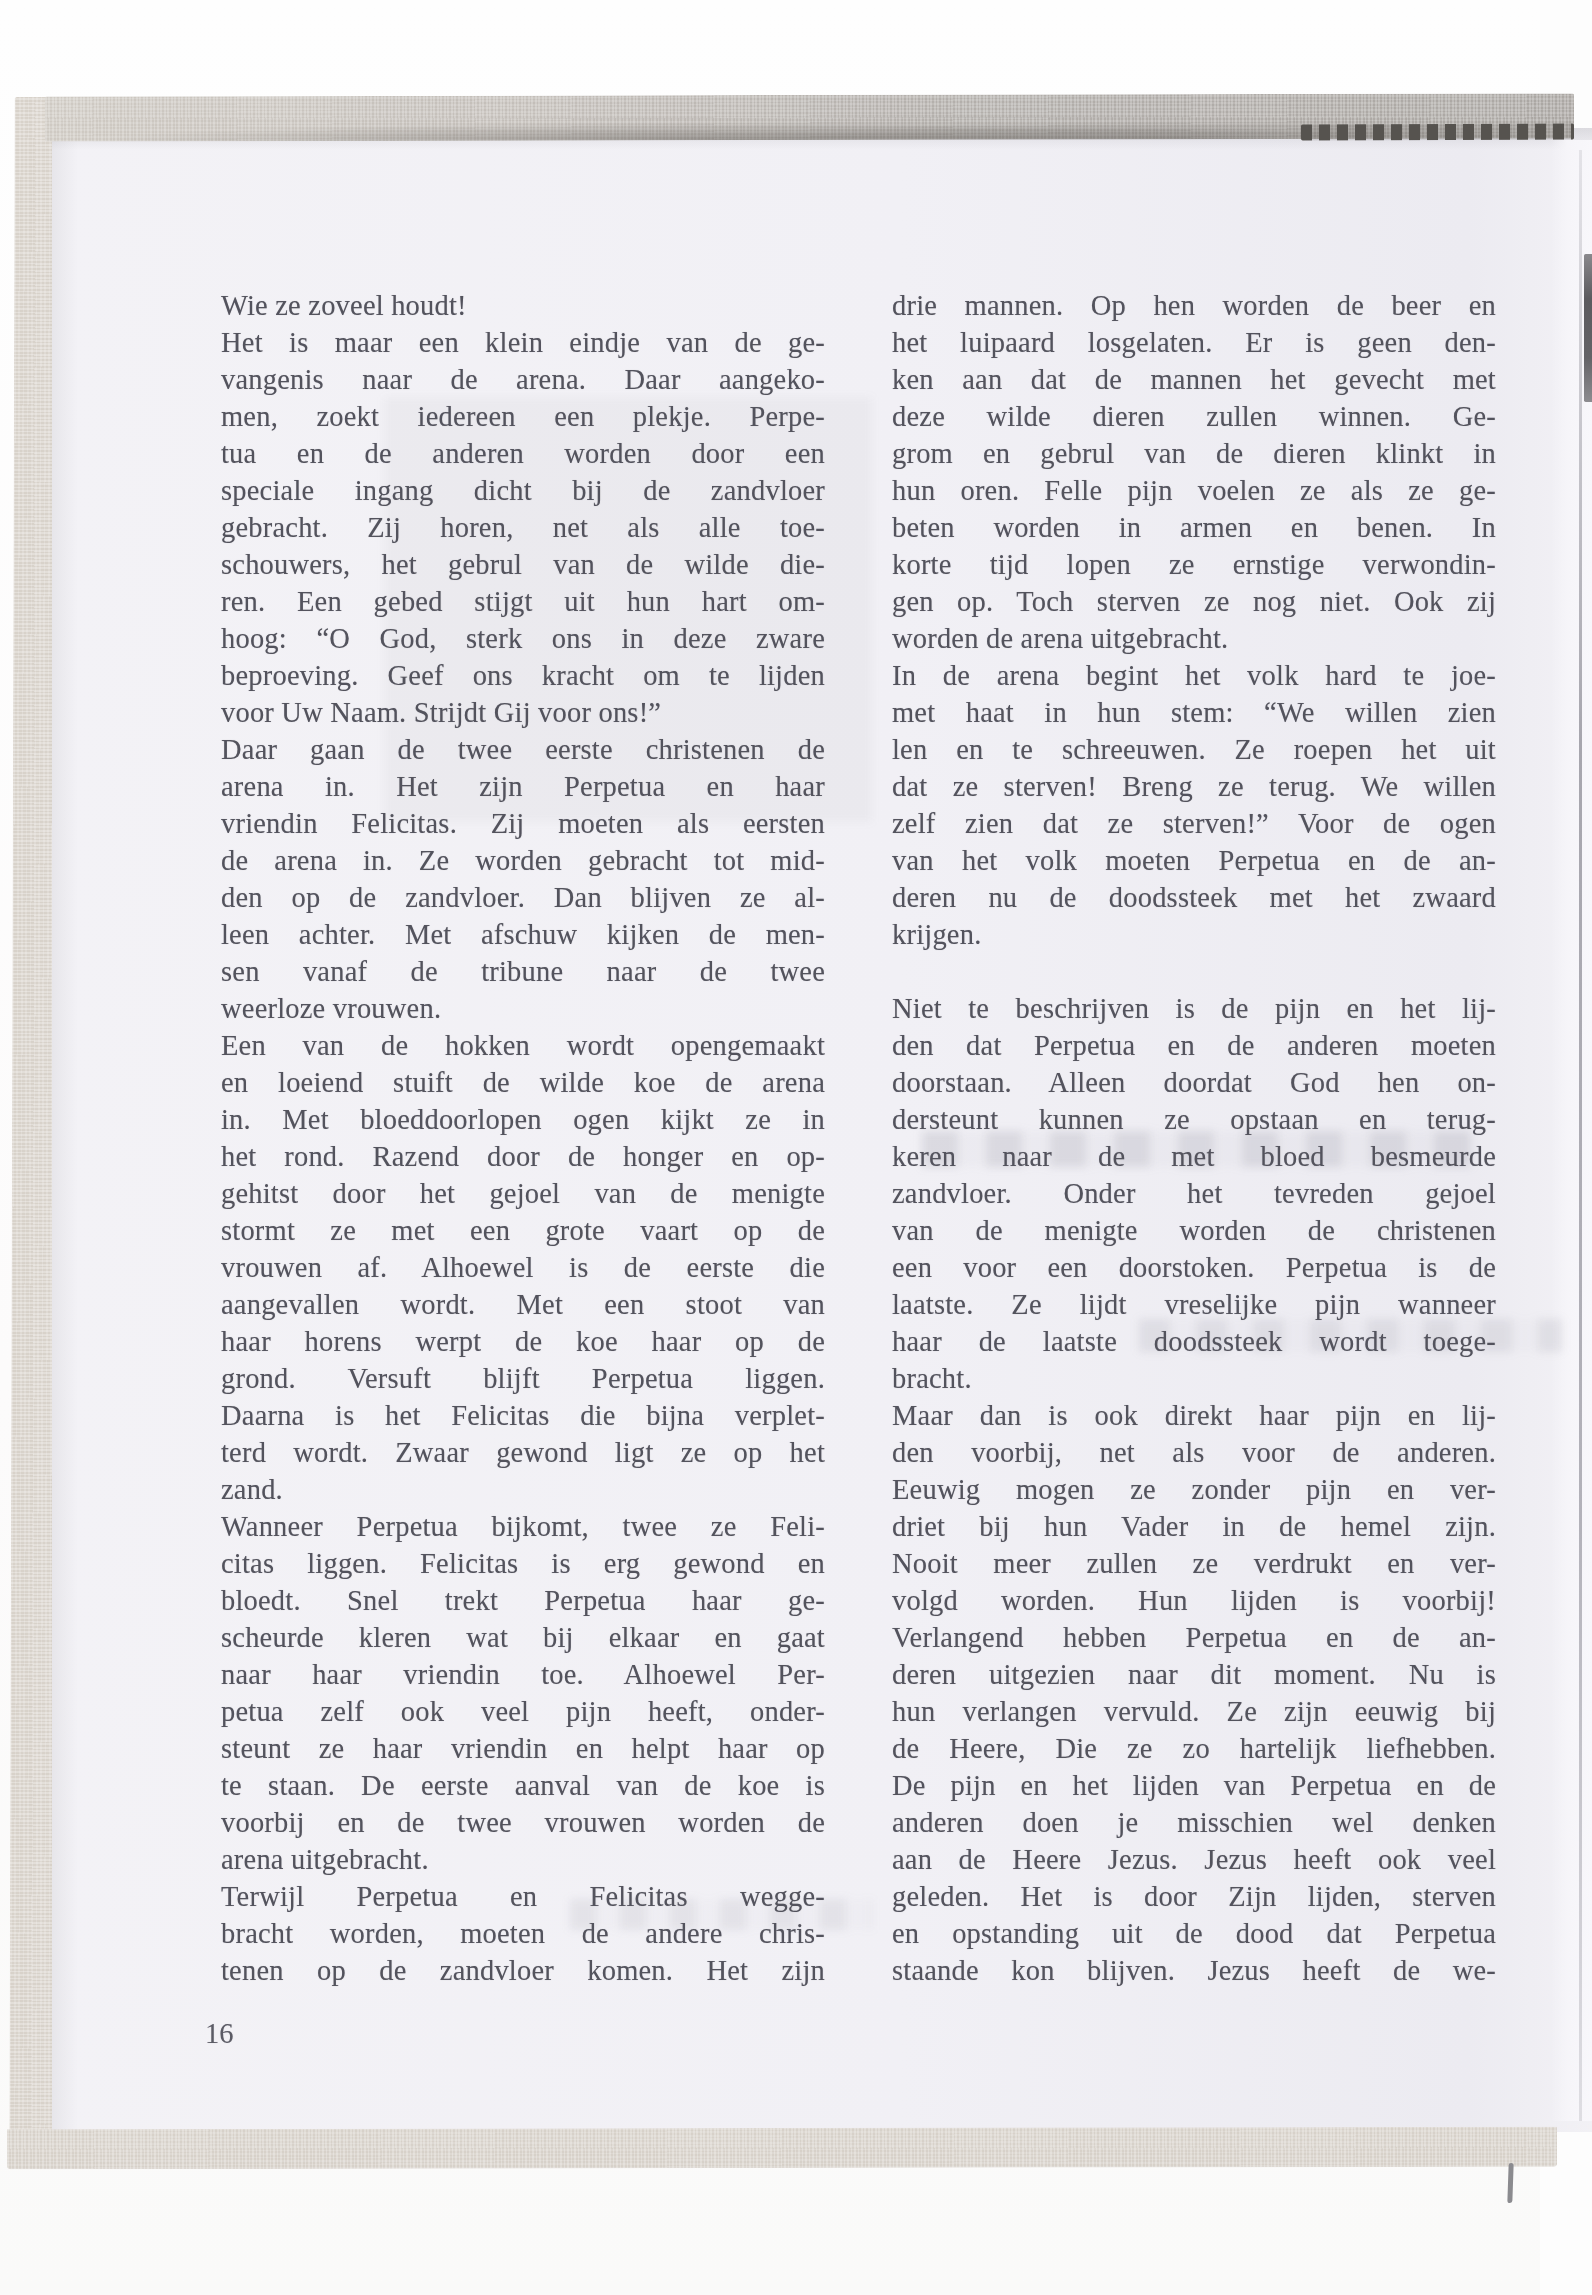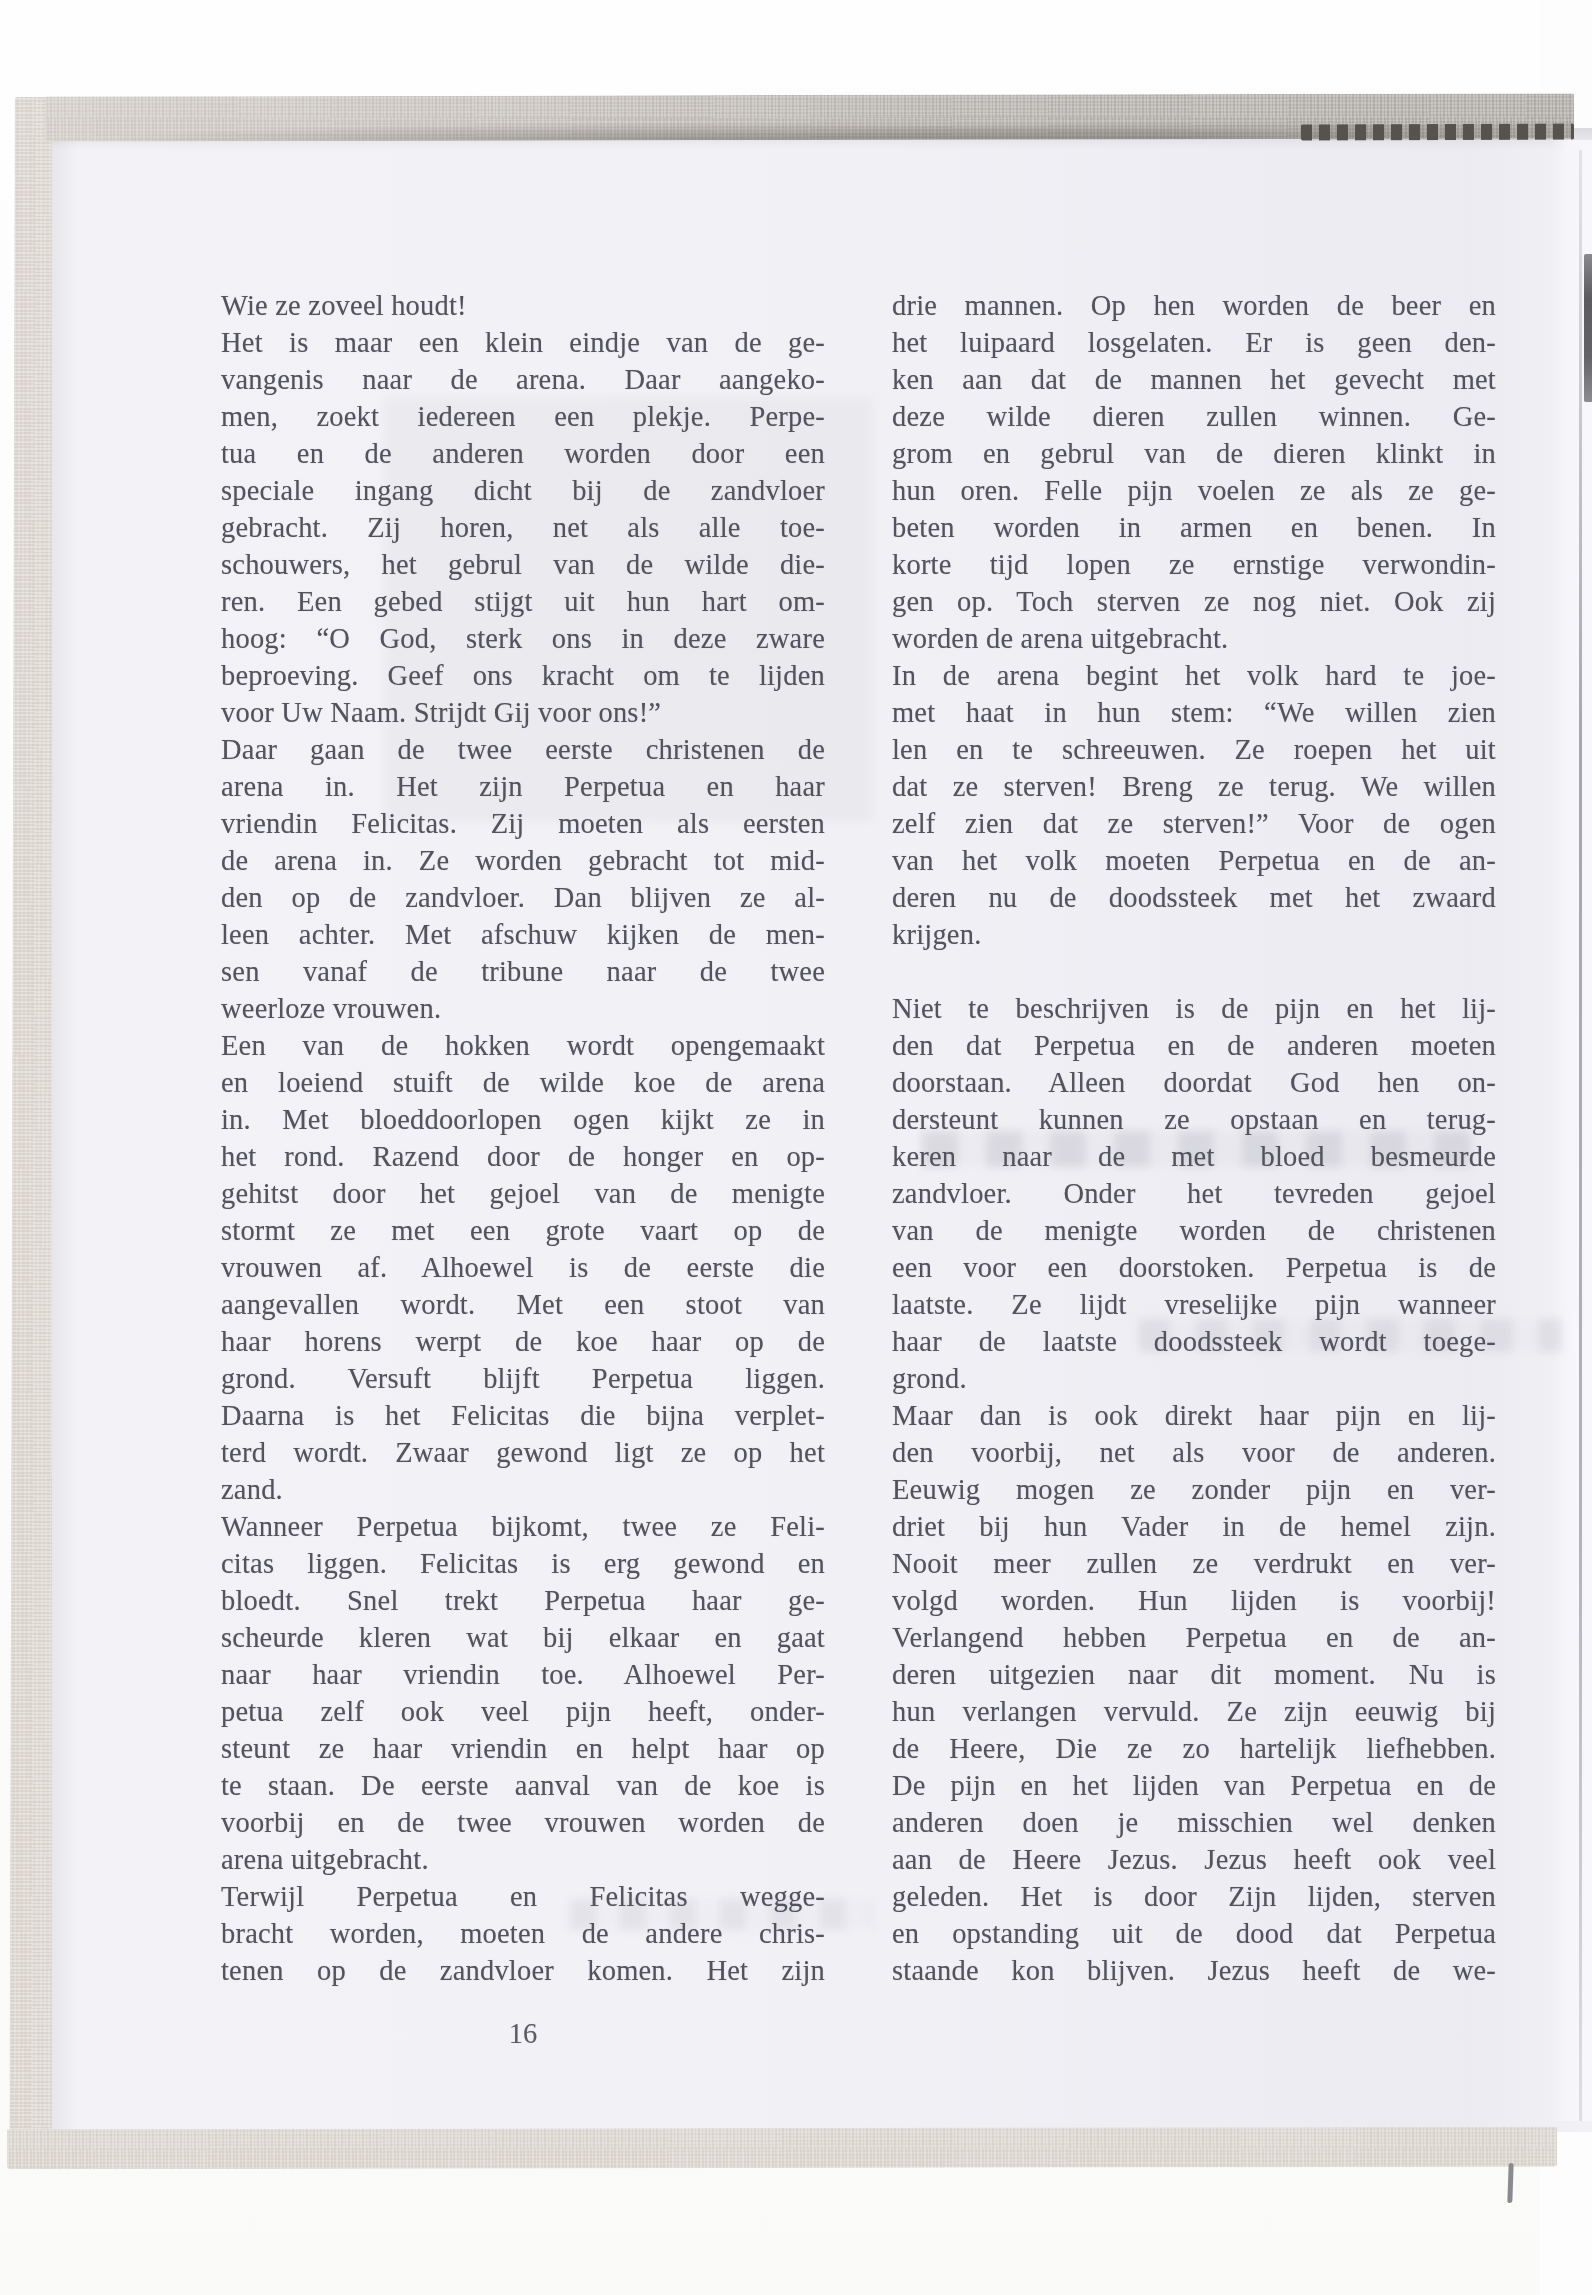--- a/index.html
+++ b/index.html
@@ -96,22 +96,22 @@
   .col-right { left: 840px; }
   .line {
     height: 37px; line-height: 37px;
     text-align: justify; text-align-last: justify;
     white-space: normal; overflow: visible;
   }
   .line.para-end { text-align-last: left; }
   .line.blank { text-align-last: left; }
 
   .page-number {
-    position: absolute; left: 169px; top: 1890px; width: 604px;
-    text-align: center; font-size: 28.5px; color: #5b5b65;
+    position: absolute; left: 153px; top: 1890px; width: 604px;
+    text-align: left; font-size: 28.5px; color: #5b5b65;
     text-shadow: 0 0 0.9px rgba(91,91,101,.3);
   }
 
   
   .smudge { position: absolute; filter: blur(4.3px); pointer-events: none; }
   .smudge-1 { left: 332px; top: 269px; width: 488px; height: 425px;
               background: rgba(108,108,124,.05); }
   .smudge-2 { left: 870px; top: 1003px; width: 552px; height: 36px;
               background: repeating-linear-gradient(90deg, rgba(108,108,124,.16) 0 36px, rgba(108,108,124,.03) 36px 64px); }
   .smudge-3 { left: 1087px; top: 1191px; width: 423px; height: 33px;
@@ -227,21 +227,21 @@
         <div class="line">Niet te beschrijven is de pijn en het lij-</div>
         <div class="line">den dat Perpetua en de anderen moeten</div>
         <div class="line">doorstaan. Alleen doordat God hen on-</div>
         <div class="line">dersteunt kunnen ze opstaan en terug-</div>
         <div class="line">keren naar de met bloed besmeurde</div>
         <div class="line">zandvloer. Onder het tevreden gejoel</div>
         <div class="line">van de menigte worden de christenen</div>
         <div class="line">een voor een doorstoken. Perpetua is de</div>
         <div class="line">laatste. Ze lijdt vreselijke pijn wanneer</div>
         <div class="line">haar de laatste doodssteek wordt toege-</div>
-        <div class="line para-end">grond.</div>
+        <div class="line para-end">bracht.</div>
         <div class="line">Maar dan is ook direkt haar pijn en lij-</div>
         <div class="line">den voorbij, net als voor de anderen.</div>
         <div class="line">Eeuwig mogen ze zonder pijn en ver-</div>
         <div class="line">driet bij hun Vader in de hemel zijn.</div>
         <div class="line">Nooit meer zullen ze verdrukt en ver-</div>
         <div class="line">volgd worden. Hun lijden is voorbij!</div>
         <div class="line">Verlangend hebben Perpetua en de an-</div>
         <div class="line">deren uitgezien naar dit moment. Nu is</div>
         <div class="line">hun verlangen vervuld. Ze zijn eeuwig bij</div>
         <div class="line">de Heere, Die ze zo hartelijk liefhebben.</div>

